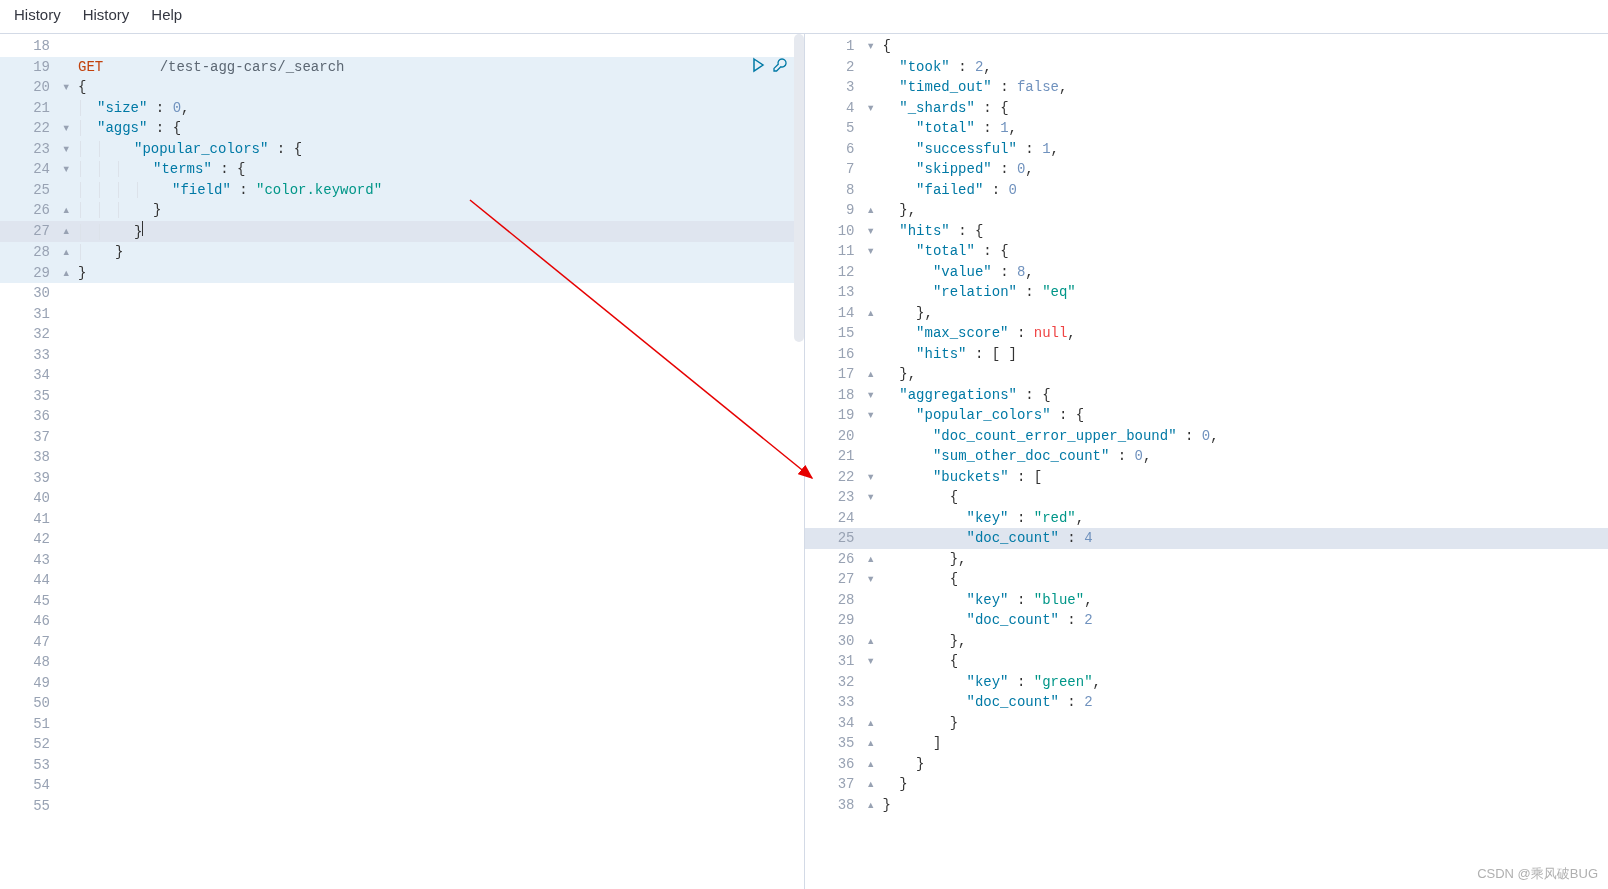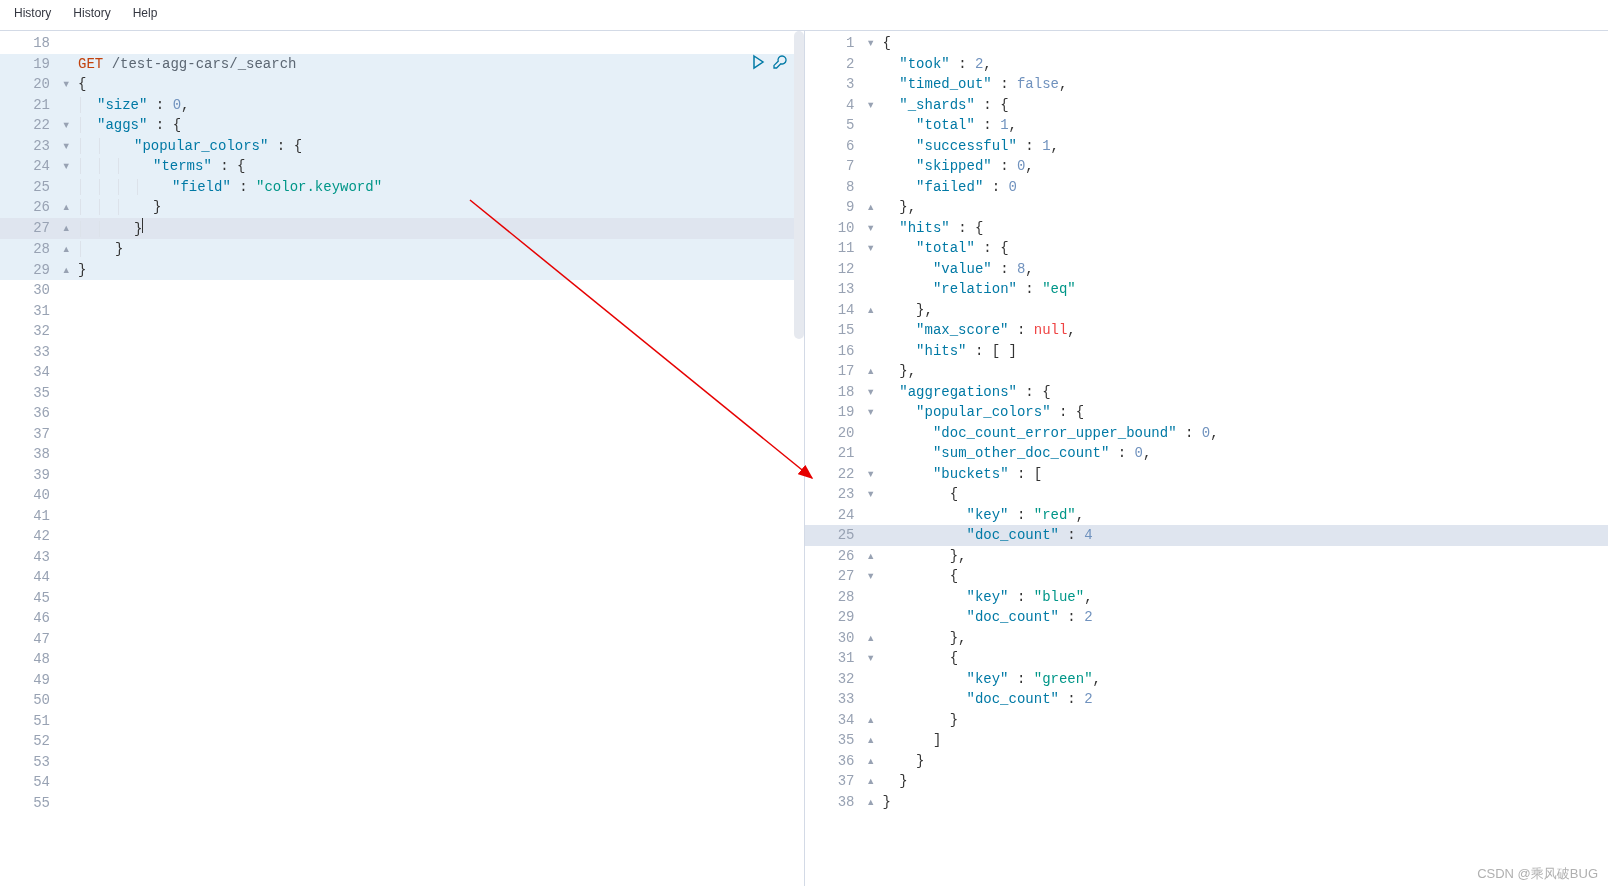--- a/index.html
+++ b/index.html
@@ -1,28 +1,28 @@
 <!DOCTYPE html>
 <html><head>
 <meta charset="utf-8">
 <style>
 * { box-sizing: border-box; margin: 0; padding: 0; }
 body { font-family: -apple-system, BlinkMacSystemFont, "Segoe UI", Helvetica, Arial, sans-serif; font-size: 14px; background: #fff; color: #333; }
-.menubar { display: flex; gap: 22px; padding: 6px 14px 10px; border-bottom: 1px solid #d3dae6; color: #343741; font-size: 12px; }
+.menubar { display: flex; gap: 22px; padding: 6px 14px 10px; border-bottom: 1px solid #d3dae6; color: #343741; font-size: 15px; }
 .menubar span { cursor: pointer; }
 .panes { display: flex; height: calc(889px - 34px); }
 .pane { flex: 1; position: relative; overflow: hidden; }
 .pane-left { border-right: 1px solid #d3dae6; }
 .editor { font-family: Consolas, "Courier New", monospace; font-size: 14px; line-height: 20.5px; white-space: pre; padding-top: 2px; }
 .line { display: flex; align-items: flex-start; position: relative; }
 .gutter { width: 64px; text-align: right; padding-right: 14px; color: #98a2b3; user-select: none; flex-shrink: 0; }
 .fold { width: 14px; color: #98a2b3; font-size: 14px; flex-shrink: 0; user-select: none; position: relative; left: -2px; }
 .code { flex: 1; }
 .hl-method { color: #c2410c; font-weight: 400; }
-.hl-path { color: #5c6773; }
+.hl-path { color: #5c6773; margin-left: 48px; }
 .hl-key { color: #0079a5; }
 .hl-punc { color: #333; }
 .hl-num { color: #7092be; }
 .hl-str { color: #009688; }
 .hl-str2 { color: #009688; }
 .hl-null { color: #ef4444; }
 .hl-bool { color: #7092be; }
 .req-hl { background: #e6f0f8; }
 .cursor-line { background: #dfe5ef; }
 .run-icons { position: absolute; right: 16px; display: flex; gap: 6px; color: #0079a5; }

